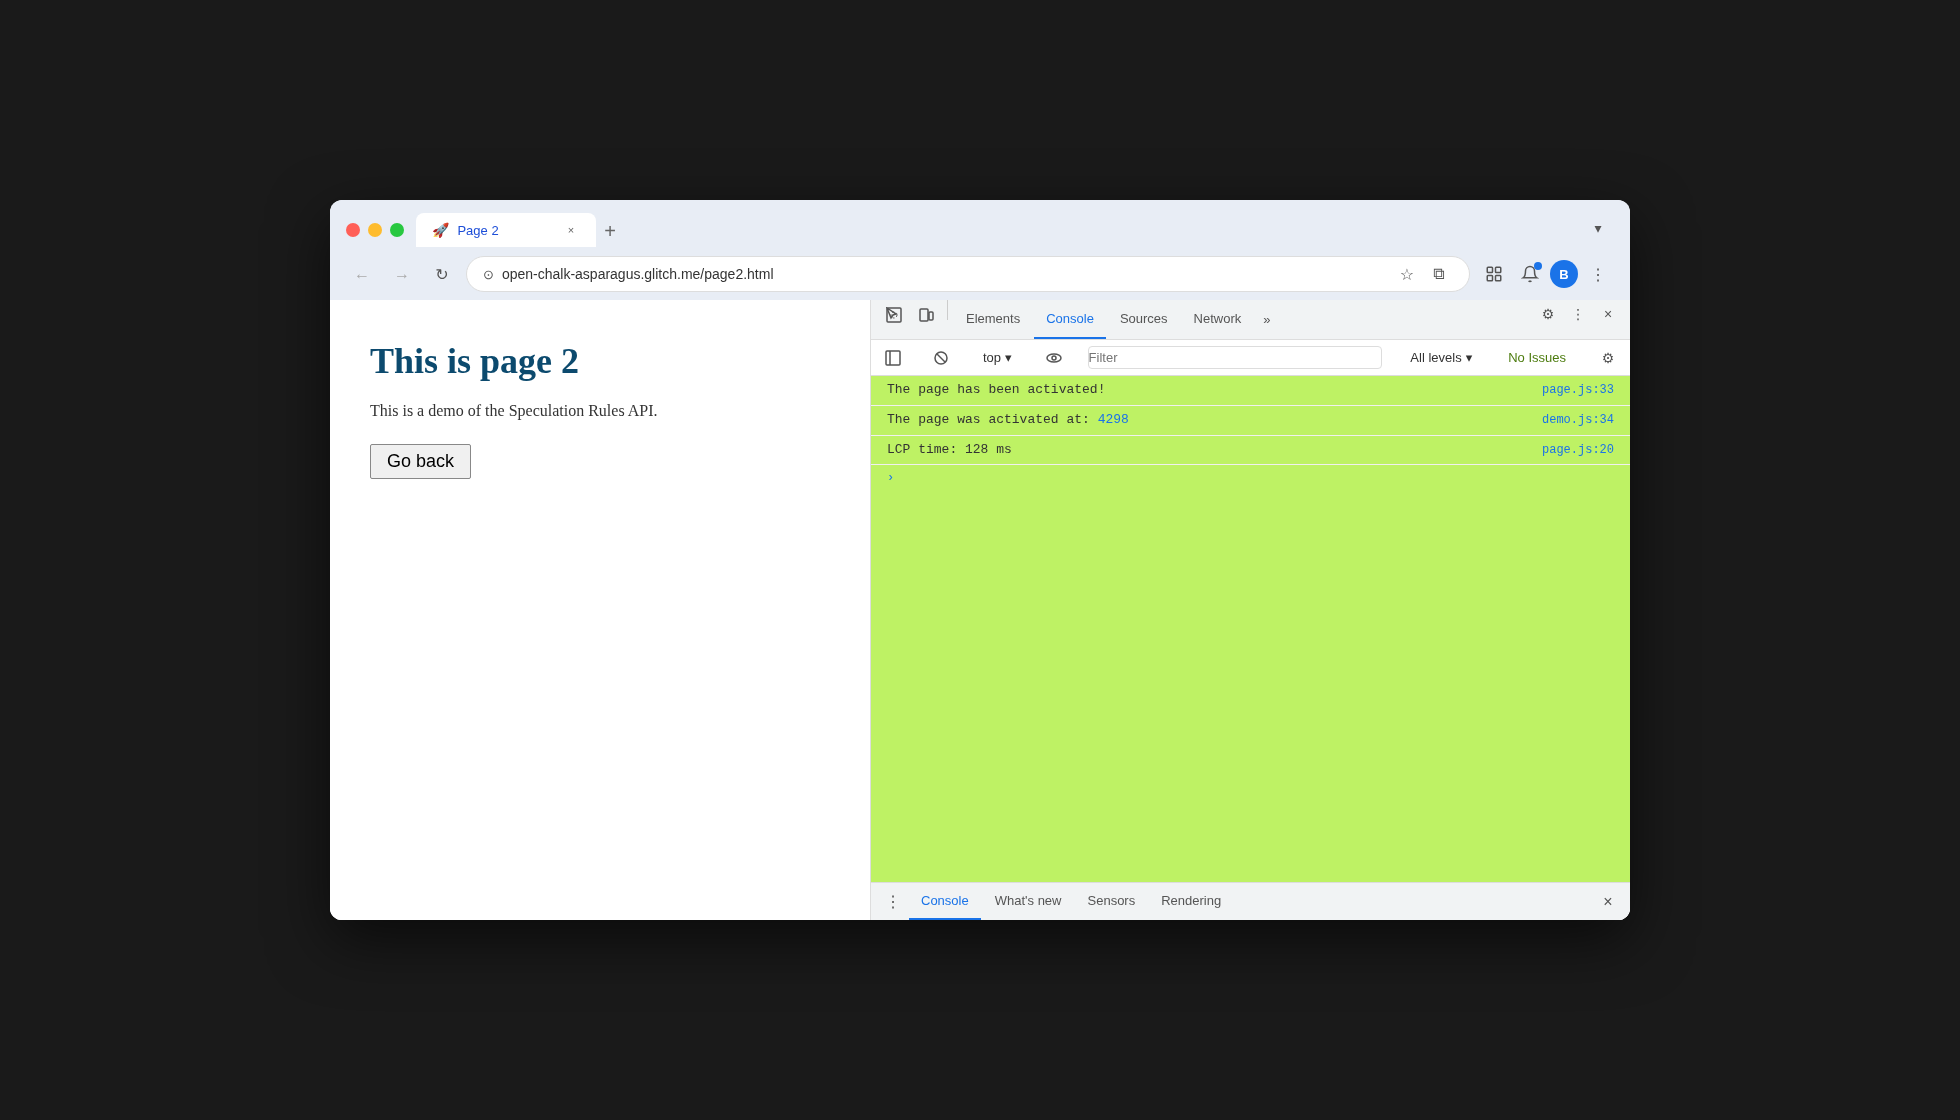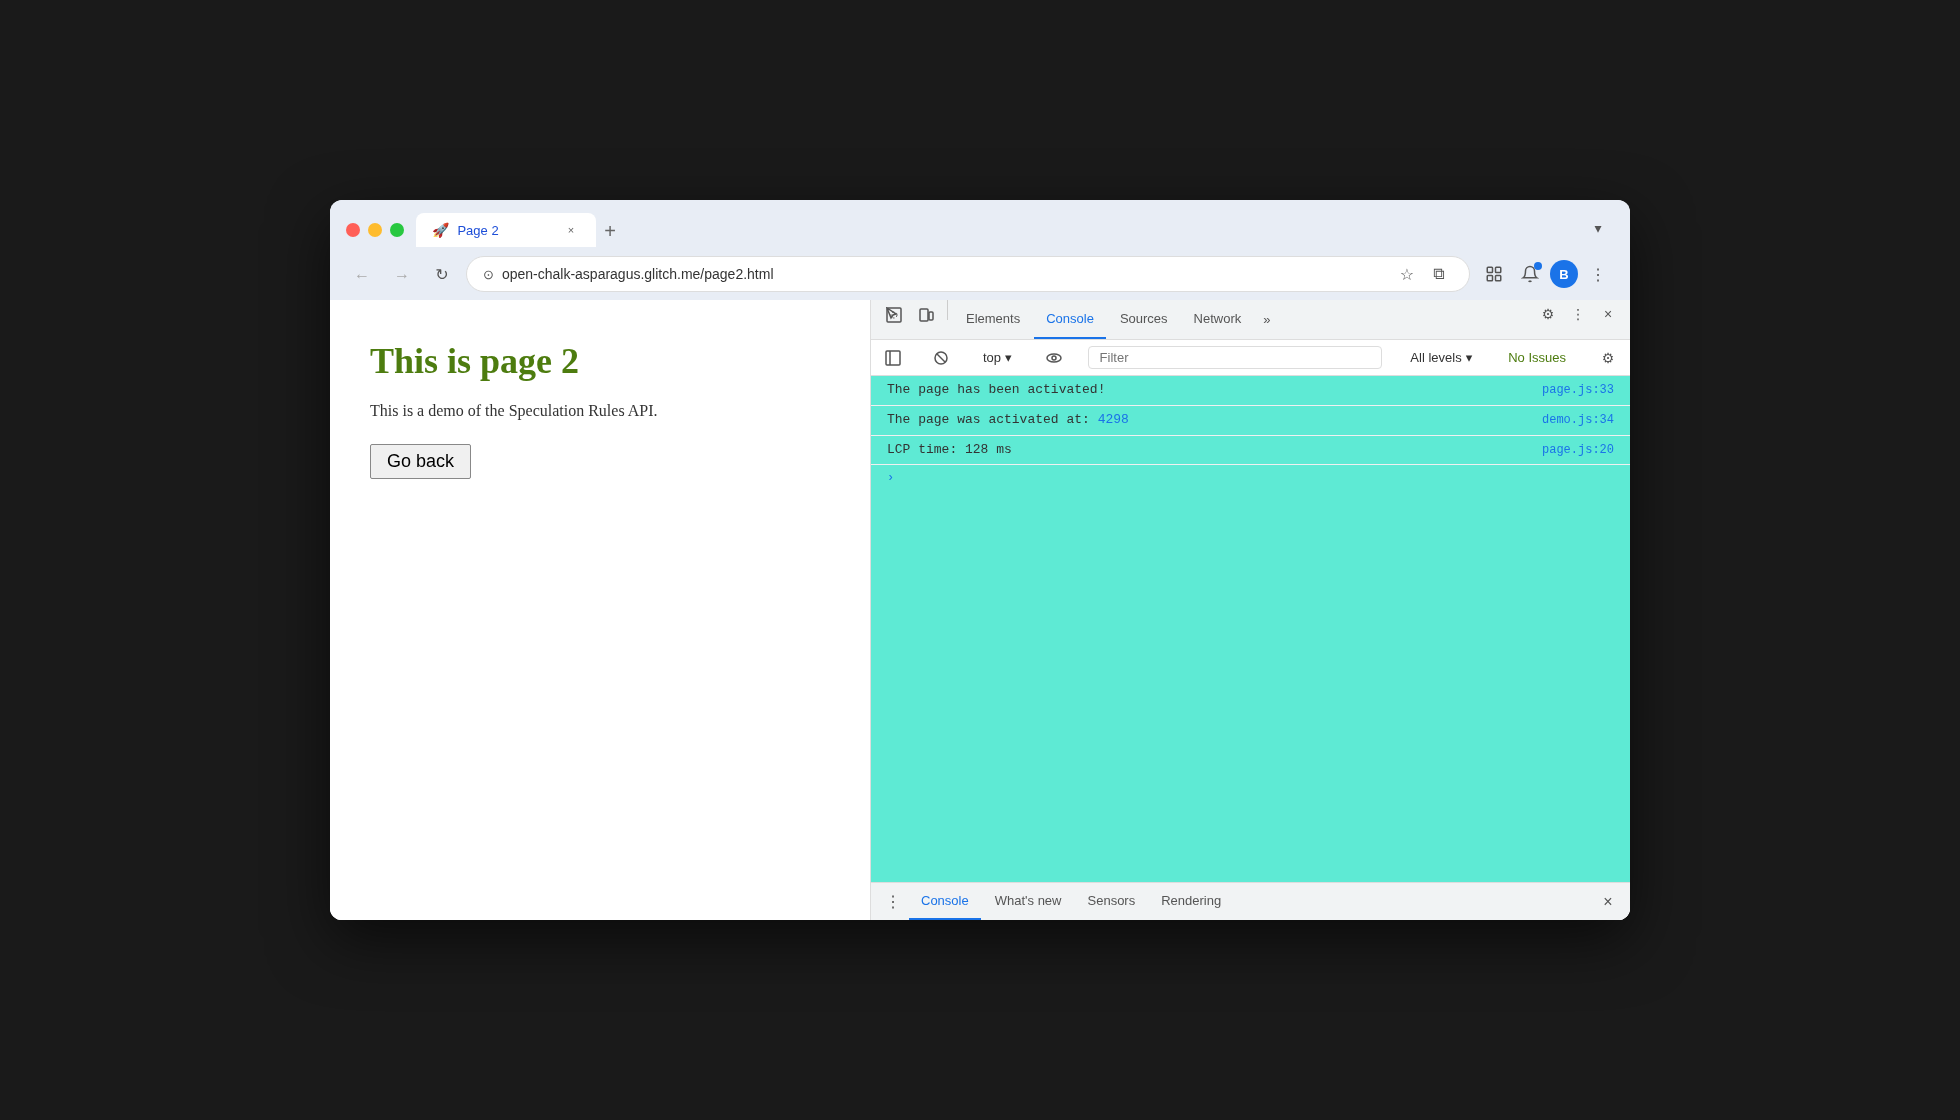--- a/index.html
+++ b/index.html
@@ -249,21 +249,21 @@
       flex: 1;
       background: white;
       padding: 40px 40px;
       font-family: Georgia, serif;
       overflow-y: auto;
     }
 
     .page-heading {
       font-size: 36px;
       font-weight: 700;
-      color: #4d7c0f;
+      color: #0c4a6e;
       margin-bottom: 20px;
       font-family: Georgia, serif;
     }
 
     .page-description {
       font-size: 16px;
       color: #333;
       margin-bottom: 24px;
       font-family: Georgia, serif;
     }
@@ -398,21 +398,21 @@
       font-size: 13px;
       color: #333;
       cursor: pointer;
       border-radius: 4px;
     }
 
     .console-filter {
       flex: 1;
       border: 1px solid #ddd;
       border-radius: 4px;
-      padding: 3px 11px;
+      padding: 3px 0;
       font-size: 13px;
       color: #999;
       background: white;
     }
 
     .console-levels {
       display: flex;
       align-items: center;
       gap: 4px;
       font-size: 13px;
@@ -441,21 +441,21 @@
       font-size: 14px;
     }
 
     
     .console-output {
       flex: 1;
       overflow-y: auto;
       font-family: 'Courier New', monospace;
       font-size: 13px;
       line-height: 1.6;
-      background: #5eead4;
+      background: #bef264;
     }
 
     .console-log-entry {
       display: flex;
       justify-content: space-between;
       align-items: baseline;
       padding: 4px 16px;
       border-bottom: 1px solid #f0f0f0;
     }
 

